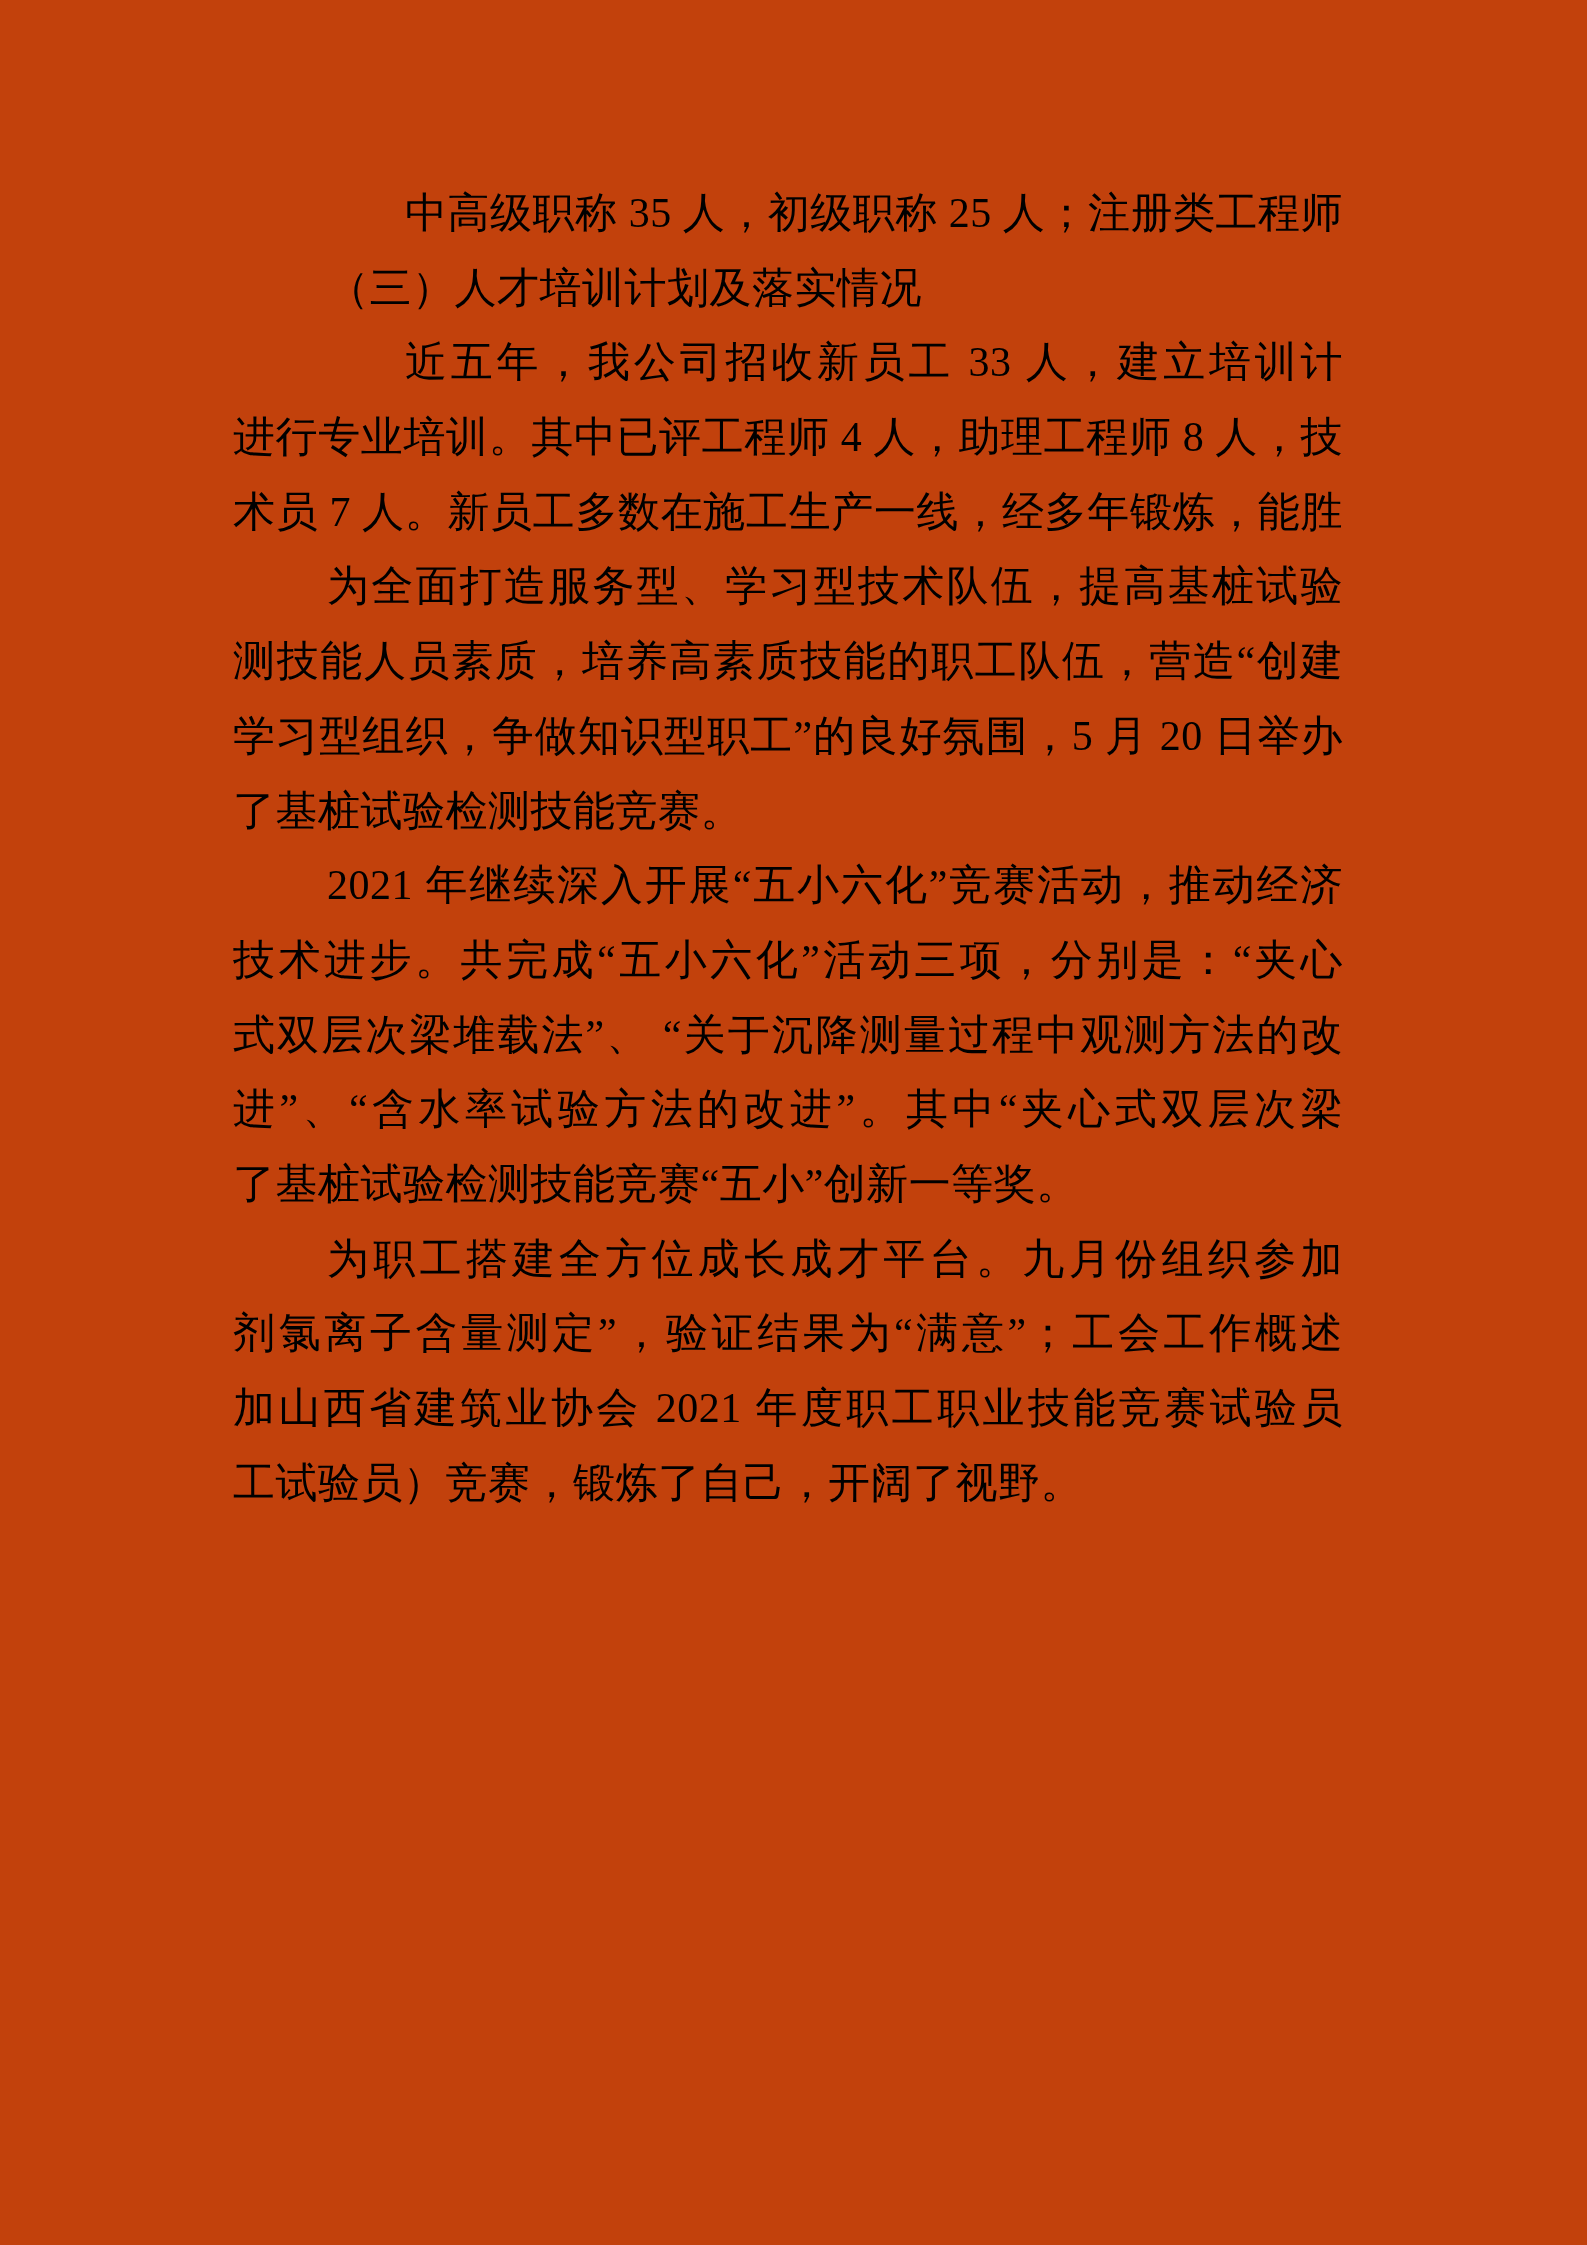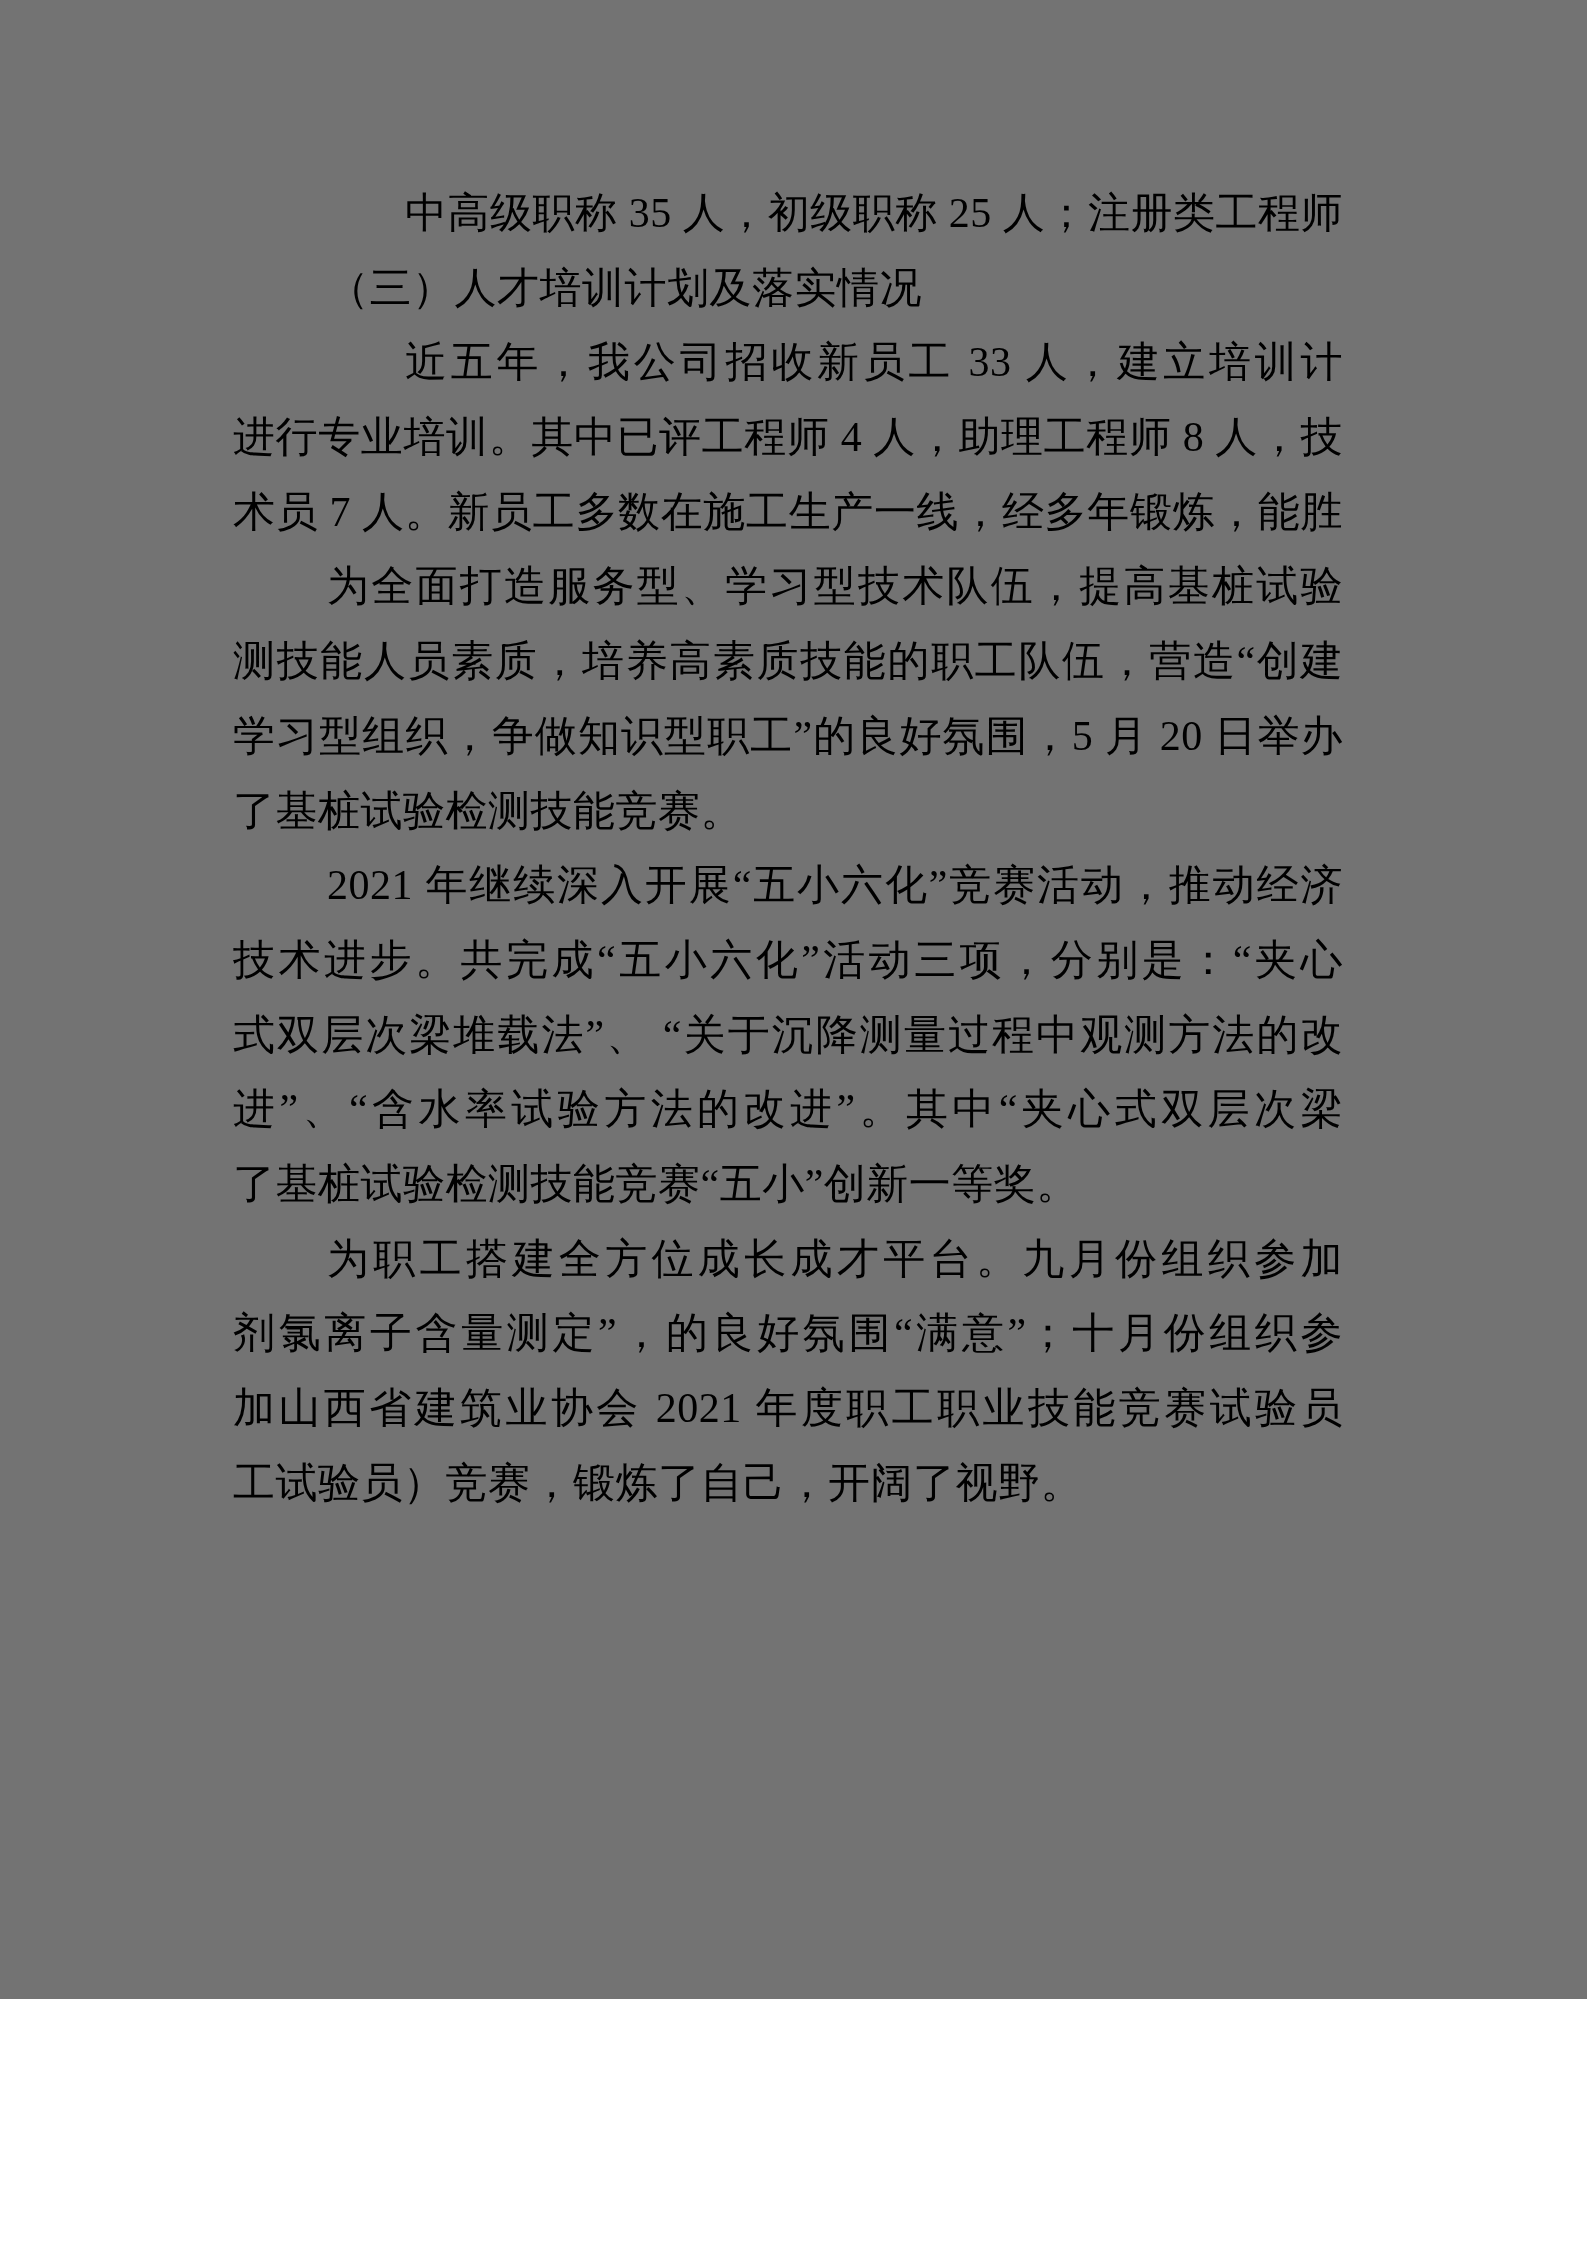--- a/index.html
+++ b/index.html
@@ -3,22 +3,22 @@
 <meta charset="utf-8">
 <style>
   html, body {
     margin: 0;
     padding: 0;
     background: #ffffff;
   }
   .page {
     position: relative;
     width: 1587px;
-    height: 1999px;
-    background: #737373;
+    height: 2245px;
+    background: #c2410c;
     overflow: hidden;
     font-family: "Liberation Serif", "DejaVu Serif", serif;
   }
   .doc-body {
     position: absolute;
     left: 233px;
     top: 176px;
     width: 1110px;
     color: #000000;
     font-size: 42px;
@@ -54,17 +54,17 @@
     <div class="line ind2 full">为全面打造服务型、学习型技术队伍，提高基桩试验检</div>
     <div class="line full">测技能人员素质，培养高素质技能的职工队伍，营造“创建</div>
     <div class="line full">学习型组织，争做知识型职工”的良好氛围，5 月 20 日举办</div>
     <div class="line short">了基桩试验检测技能竞赛。</div>
     <div class="line ind2 full">2021 年继续深入开展“五小六化”竞赛活动，推动经济</div>
     <div class="line full">技术进步。共完成“五小六化”活动三项，分别是：“夹心</div>
     <div class="line full">式双层次梁堆载法”、 “关于沉降测量过程中观测方法的改</div>
     <div class="line full">进”、“含水率试验方法的改进”。其中“夹心式双层次梁</div>
     <div class="line short">了基桩试验检测技能竞赛“五小”创新一等奖。</div>
     <div class="line ind2 full">为职工搭建全方位成长成才平台。九月份组织参加 2021</div>
-    <div class="line full">剂氯离子含量测定”，的良好氛围“满意”；十月份组织参</div>
+    <div class="line full">剂氯离子含量测定”，验证结果为“满意”；工会工作概述</div>
     <div class="line full">加山西省建筑业协会 2021 年度职工职业技能竞赛试验员（土</div>
     <div class="line short">工试验员）竞赛，锻炼了自己，开阔了视野。</div>
   </div>
 </div>
 
 </body></html>

